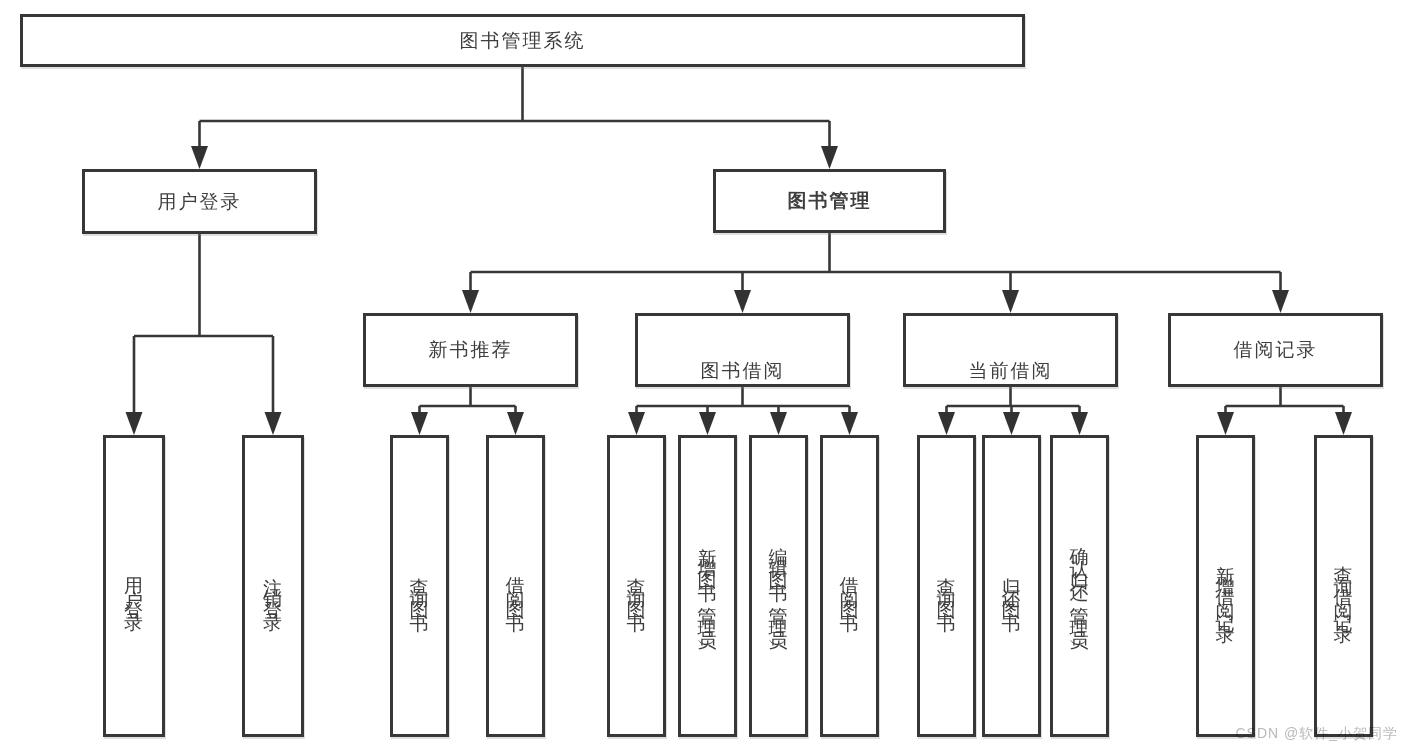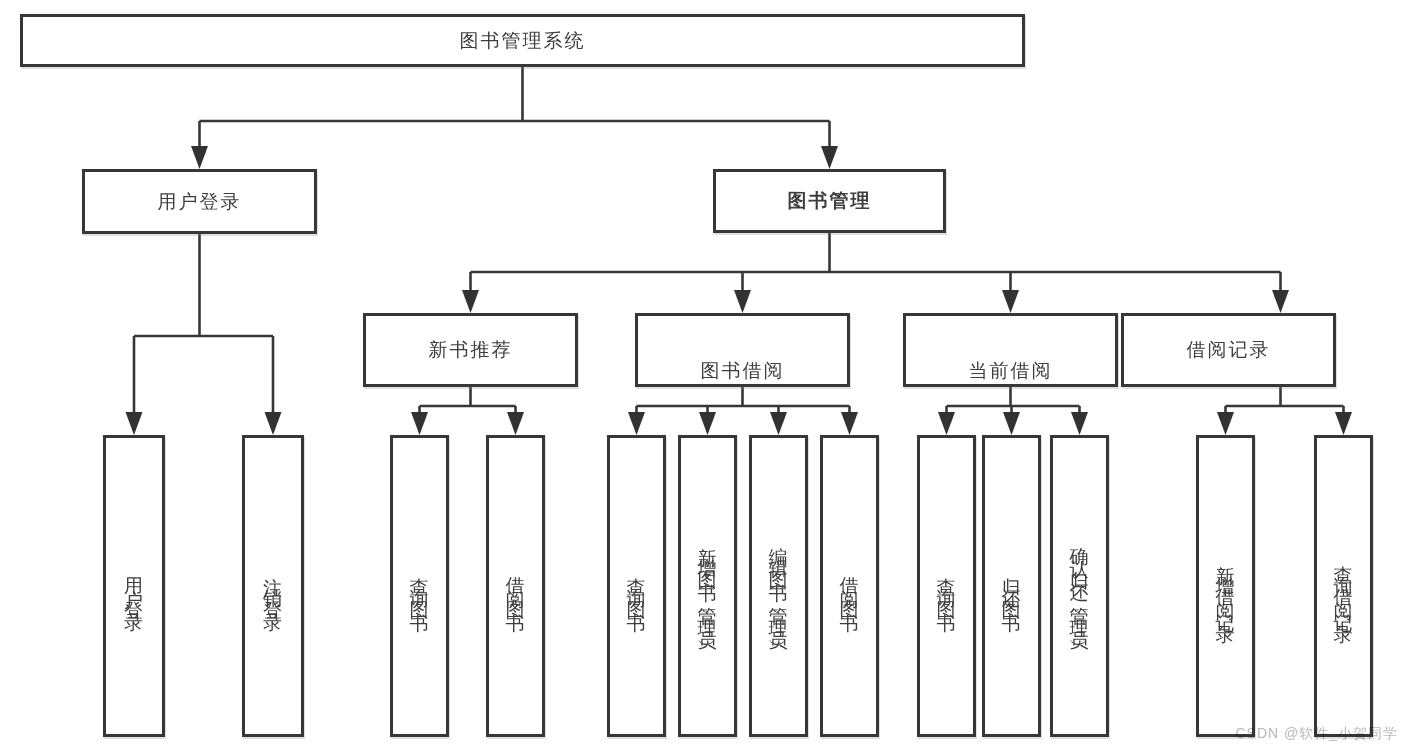--- a/index.html
+++ b/index.html
@@ -50,21 +50,21 @@
   
   .n-root  { left: 20px;  top: 14px;  width: 1005px; height: 53px; }
   
   .n-login { left: 82px;  top: 169px; width: 235px; height: 65px; }
   .n-mgmt  { left: 713px; top: 169px; width: 233px; height: 64px; font-weight: bold; }
   
   .lvl3    { top: 313px; height: 74px; width: 215px; }
   .n-g0 { left: 363px; }
   .n-g1 { left: 635px; align-items: flex-end; }
   .n-g2 { left: 903px; align-items: flex-end; }
-  .n-g3 { left: 1121px; }
+  .n-g3 { left: 1168px; }
   
   .leaf { top: 435px; height: 302px; width: 59px; }
   .n-l00 { left: 103px; width: 62px; }
   .n-l01 { left: 242px; width: 62px; }
   .n-l10 { left: 390px; }
   .n-l11 { left: 486px; }
   .n-l20 { left: 607px; }
   .n-l21 { left: 678px; }
   .n-l22 { left: 749px; }
   .n-l23 { left: 820px; }

